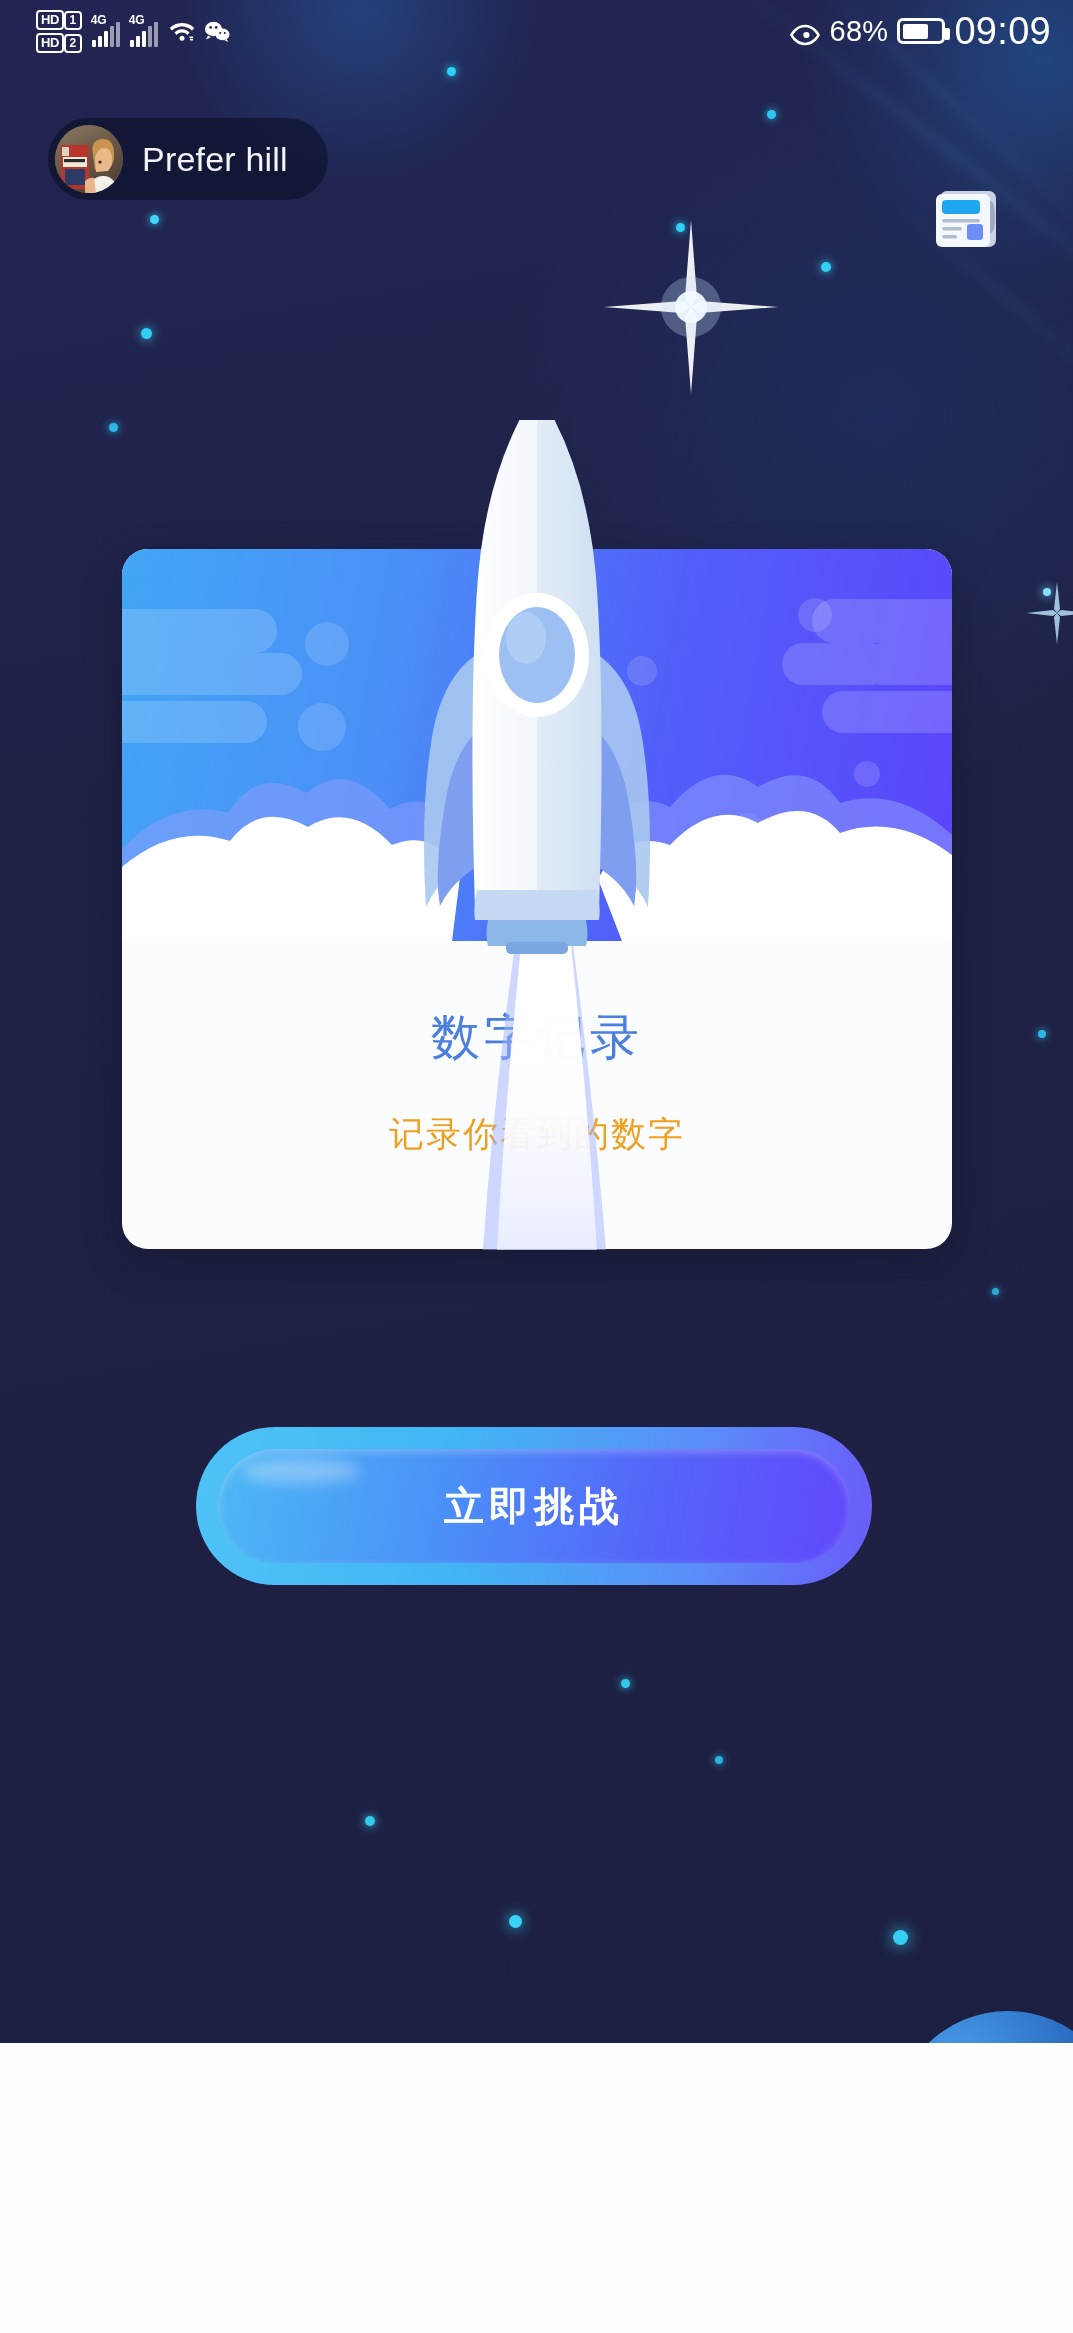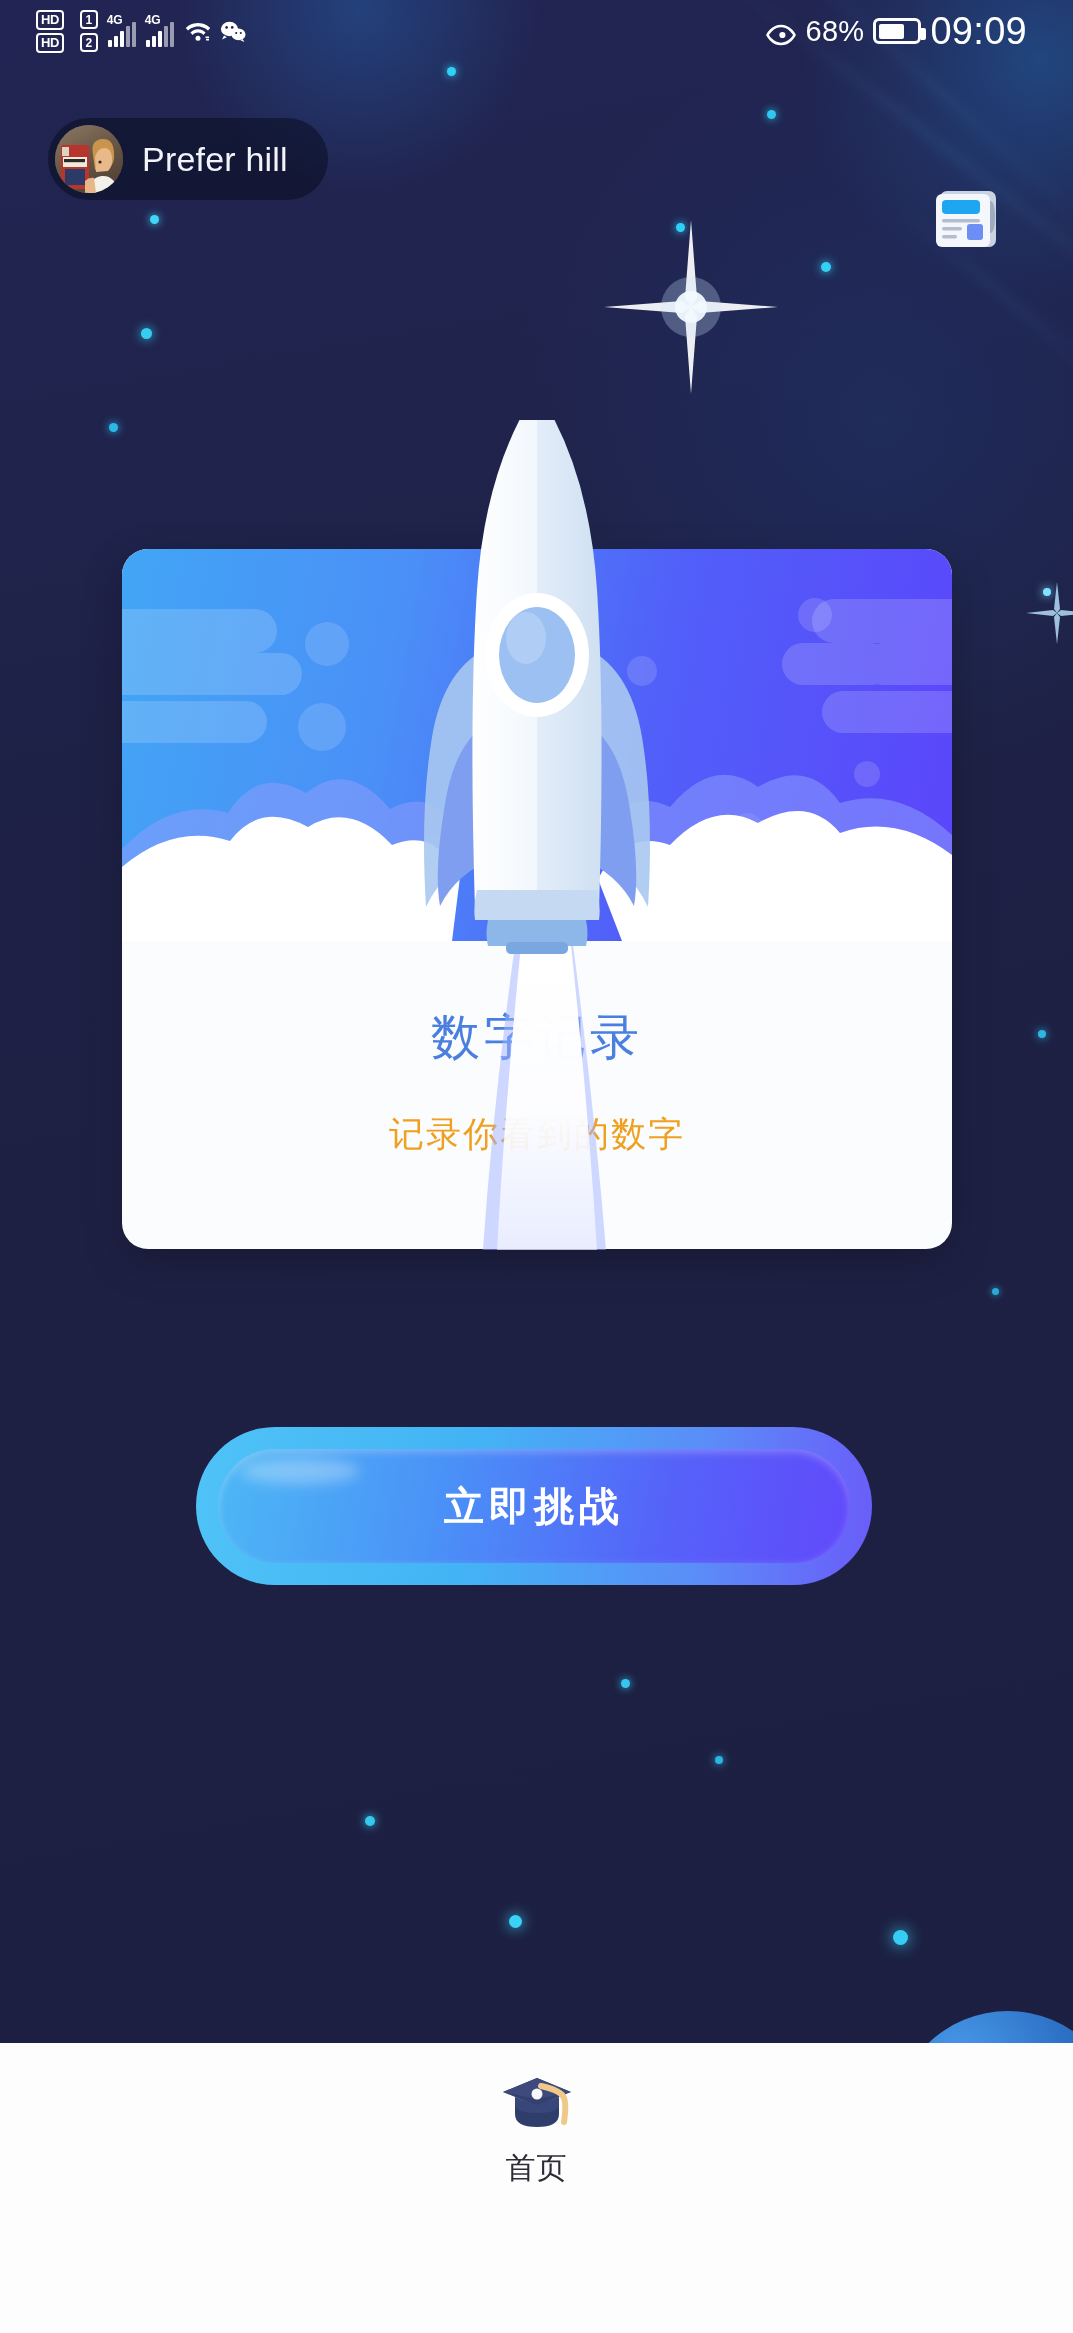--- a/index.html
+++ b/index.html
@@ -34,21 +34,21 @@
   
   #statusbar {
     position:absolute; top:0; left:0;
     width:1073px; height:62px;
     display:flex; align-items:center;
     color:#fff;
     z-index:40;
   }
   .sb-left { display:flex; align-items:center; gap:7px; padding-left:36px; }
   .hd-stack { display:flex; flex-direction:column; gap:3px; }
-  .hd-row { display:flex; align-items:center; gap:16px; }
+  .hd-row { display:flex; align-items:flex-end; gap:0; }
   .hd-box {
     border:2.5px solid #fff; border-radius:4px;
     font-size:13px; font-weight:700; line-height:1;
     padding:1.5px 3px; letter-spacing:-0.4px;
   }
   .hd-num {
     border:2.5px solid #fff; border-radius:4px;
     font-size:12px; font-weight:700; line-height:1;
     padding:1.5px 3.5px;
   }
@@ -60,21 +60,21 @@
   .sig-bars i:nth-child(2){height:11px;}
   .sig-bars i:nth-child(3){height:16px;}
   .sig-bars i:nth-child(4){height:21px;background:rgba(255,255,255,0.55);}
   .sig-bars i:nth-child(5){height:25px;background:rgba(255,255,255,0.55);}
 
   .wifi-ico { position:relative; width:26px; height:22px; margin-left:4px; }
   .wechat-ico { position:relative; width:26px; height:22px; margin-left:2px; }
 
   .sb-right {
     margin-left:auto; display:flex; align-items:center; gap:9px;
-    padding-right:46px; font-size:29px; font-weight:400; letter-spacing:0.3px;
+    padding-right:22px; font-size:29px; font-weight:400; letter-spacing:0.3px;
   }
   .eye-ico { width:30px; height:22px; }
   .batt {
     width:48px; height:26px; border:3px solid #fff; border-radius:6px;
     position:relative; display:flex; align-items:center; padding:2.5px;
   }
   .batt:after {
     content:''; position:absolute; right:-8px; top:7px;
     width:5px; height:12px; background:#fff; border-radius:0 2px 2px 0;
   }
@@ -446,31 +446,18 @@
     <div id="cta-inner">
       <span id="cta-label">立即挑战</span>
     </div>
   </div>
 
   <div id="planet"></div>
 
   <div id="bottom-nav">
     <div id="nav-row">
 
-      <div class="nav-item active">
-        <span class="nav-ico">
-          <svg viewBox="0 0 76 66" width="76" height="66">
-            <path d="M38 8 L72 22 L38 36 L4 22 Z" fill="#35406e"></path>
-            <path d="M38 8 L72 22 L38 29 L4 22 Z" fill="#3e4a7d"></path>
-            <path d="M16 27 L16 44 q0 13 22 13 q22 0 22 -13 L60 27 L38 37 Z" fill="#2f3d6b"></path>
-            <path d="M16 27 L16 34 q0 9 22 9 q22 0 22 -9 L60 27 L38 35 Z" fill="#38477a"></path>
-            <path d="M42 16 q18 4 22 10 q4 6 1 26" stroke="#f0c98a" stroke-width="6" fill="none" stroke-linecap="round"></path>
-            <circle cx="38" cy="24" r="5.5" fill="#f7f9fc"></circle>
-          </svg>
-        </span>
-        <span class="nav-label">首页</span>
-      </div>
 
 
     </div>
   </div>
 
 </div>
 
 </body></html>

